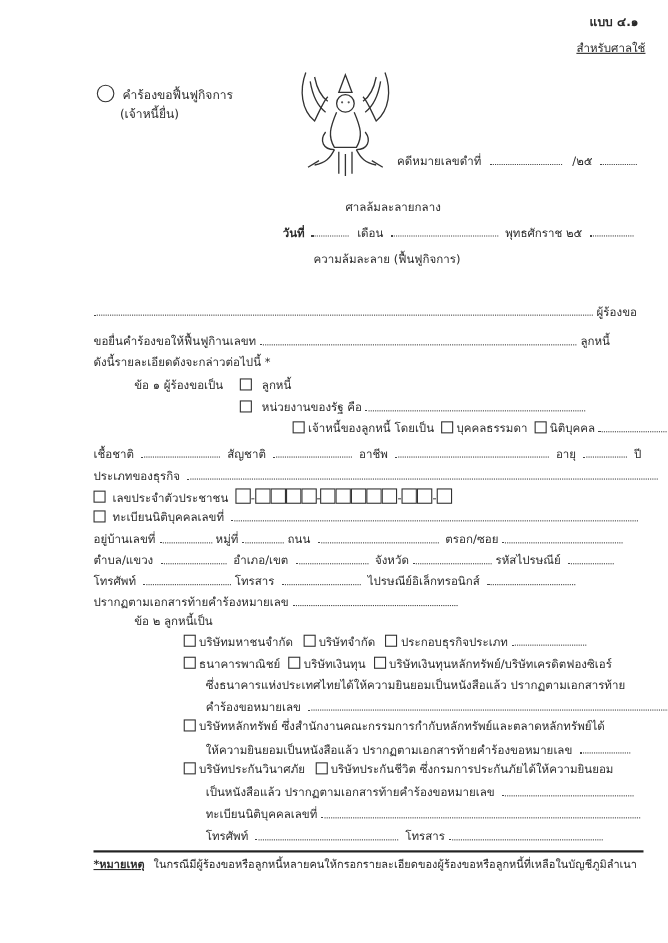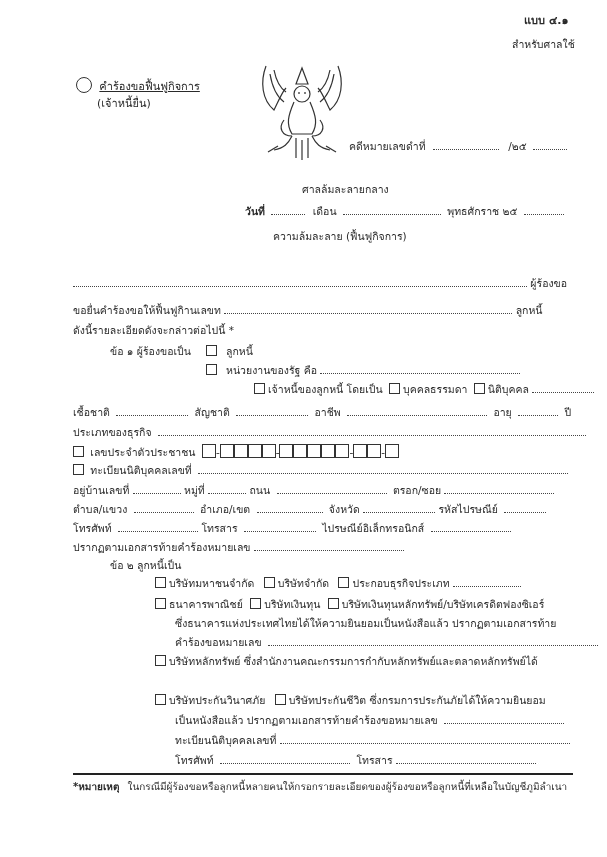--- a/index.html
+++ b/index.html
@@ -1,40 +1,40 @@
 <!DOCTYPE html>
 <html><head>
 <meta charset="utf-8">
 <style>
   html, body { margin: 0; padding: 0; }
   body {
     width: 607px; height: 857px; background: #ffffff; position: relative; overflow: hidden;
     font-family: "DejaVu Sans", sans-serif; color: #2a2a2a; font-size: 10.5px;
   }
-  .page { position: absolute; left: 4px; top: 0; width: 588px; height: 857px; background: #fff; }
+  .page { position: absolute; left: 16px; top: 0; width: 588px; height: 857px; background: #fff; }
   .abs { position: absolute; white-space: nowrap; line-height: 14px; }
   .b { font-weight: bold; }
-  .u { }
+  .u { text-decoration: underline; }
   .dots { display: inline-block; border-bottom: 1px dotted #444; height: 10px; vertical-align: baseline; }
   .cb { display: inline-block; width: 9px; height: 9px; border: 1px solid #333; vertical-align: -1px; margin-right: 3px; background: #fff; }
   .cb.big { width: 12px; height: 12px; vertical-align: -2px; margin-right: 0; }
   .radio { display: inline-block; width: 14px; height: 14px; border: 1.5px solid #333; border-radius: 50%; vertical-align: -3px; }
   .hr { position: absolute; left: 69px; width: 500px; height: 2px; background: #222; }
 </style>
 </head>
 <body>
 
 <div class="page">
 
   <div class="abs b" style="left:520px; top:14px; font-size:11px;">แบบ ๔.๑</div>
   <div class="abs u" style="left:508px; top:37px; font-size:10.5px;">สำหรับศาลใช้</div>
 
   <div class="abs" style="left:72px; top:77px;">
     <span class="radio"></span>
-    <span style="margin-left:4px; font-size:11px;text-decoration:underline;">คำร้องขอฟื้นฟูกิจการ</span>
+    <span style="margin-left:4px; font-size:11px;">คำร้องขอฟื้นฟูกิจการ</span>
   </div>
   <div class="abs" style="left:93px; top:97px; font-size:11px;">(เจ้าหนี้ยื่น)</div>
 
   <div class="abs" style="left:252px; top:62px; width:92px; height:100px;">
     <svg width="92" height="100" viewBox="0 0 92 100">
       <g fill="none" stroke="#333" stroke-width="1.2">
         <path d="M10 4 C4 20 6 38 18 48 C22 40 26 30 30 26"></path>
         <path d="M82 4 C88 20 86 38 74 48 C70 40 66 30 62 26"></path>
         <path d="M14 12 C16 24 20 34 28 40"></path>
           <path d="M78 12 C76 24 72 34 64 40"></path>
@@ -178,20 +178,24 @@
     <span class="cb" style="margin-left:4px;"></span><span>บริษัทเงินทุนหลักทรัพย์/บริษัทเครดิตฟองซิเอร์</span>
   </div>
   <div class="abs" style="left:171px; top:616px;">ซึ่งธนาคารแห่งประเทศไทยได้ให้ความยินยอมเป็นหนังสือแล้ว  ปรากฏตามเอกสารท้าย</div>
   <div class="abs" style="left:171px; top:635px;">
     <span>คำร้องขอหมายเลข</span>
     <span class="dots" style="width:330px; margin-left:3px;"></span>
   </div>
   <div class="abs" style="left:151px; top:654px;">
     <span class="cb"></span><span>บริษัทหลักทรัพย์  ซึ่งสำนักงานคณะกรรมการกำกับหลักทรัพย์และตลาดหลักทรัพย์ได้</span>
   </div>
+  <div class="abs" style="left:171px; top:674px;">
+    <span>ให้ความยินยอมเป็นหนังสือแล้ว ปรากฏตามเอกสารท้ายคำร้องขอหมายเลข</span>
+    <span class="dots" style="width:46px; margin-left:3px;"></span>
+  </div>
   <div class="abs" style="left:171px; top:713px;">
     <span>เป็นหนังสือแล้ว ปรากฏตามเอกสารท้ายคำร้องขอหมายเลข</span>
     <span class="dots" style="width:120px; margin-left:3px;"></span>
   </div>
   <div class="abs" style="left:151px; top:693px;">
     <span class="cb"></span><span>บริษัทประกันวินาศภัย</span>
     <span class="cb" style="margin-left:6px;"></span><span>บริษัทประกันชีวิต  ซึ่งกรมการประกันภัยได้ให้ความยินยอม</span>
   </div>
   <div class="abs" style="left:171px; top:733px;">
     <span>ทะเบียนนิติบุคคลเลขที่</span>

